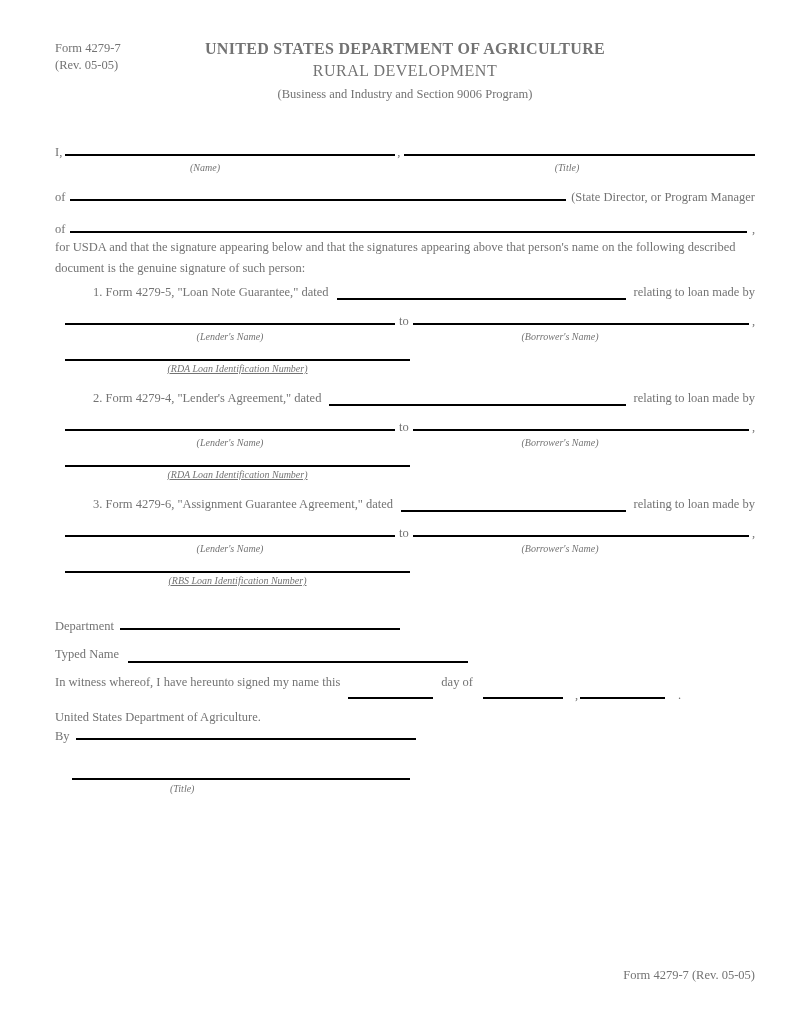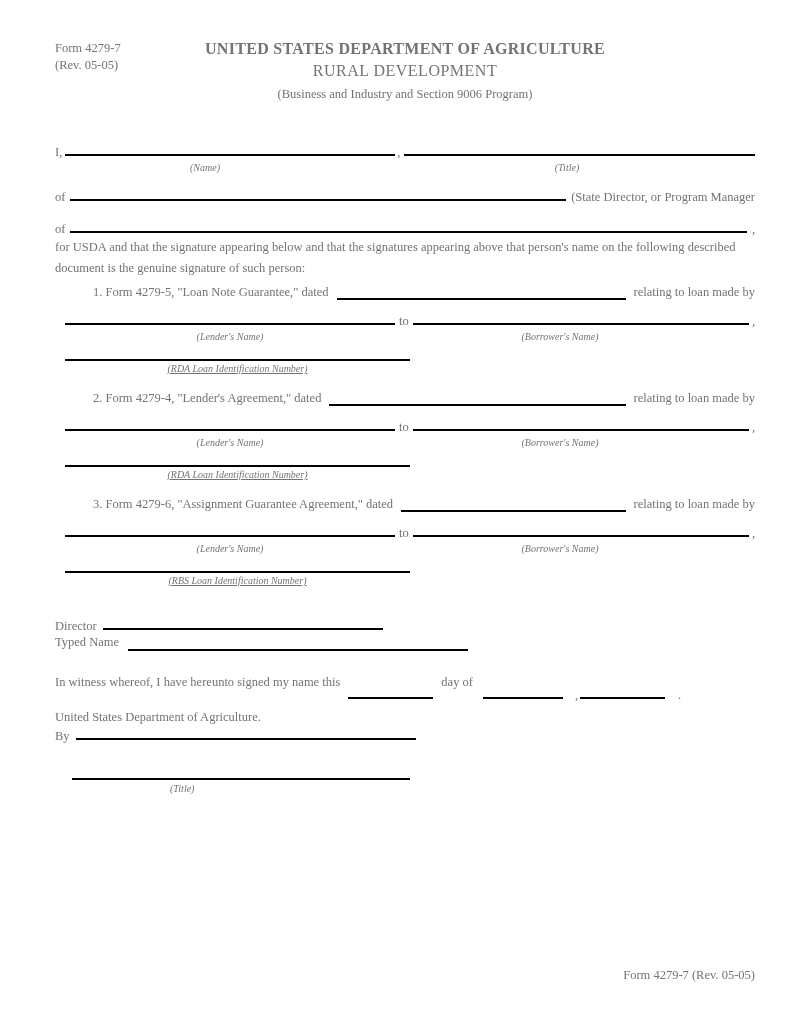--- a/index.html
+++ b/index.html
@@ -50,23 +50,23 @@
   .w-borrower { flex: 1 1 0; }
   .to-comma { margin-left: 3px; }
   .nl-lender { width: 330px; margin-left: 10px; text-align: center; }
   .nl-borrower { flex: 1 1 0; text-align: center; padding-right: 30px; }
   .id-row { margin-top: 7px; }
   .w-id { width: 345px; margin-left: 10px; }
   .idl { width: 345px; margin-left: 10px; text-align: center; text-decoration: underline; }
   
   .sig-row { margin-top: 32px; }
   .w-sig { width: 280px; margin-left: 6px; }
-  .typed-row { }
+  .typed-row { margin-top: 12px; }
   .w-typed { width: 340px; margin-left: 9px; position: relative; top: 5px; }
-  .witness-row { margin-top: 24px; text-align: right; }
+  .witness-row { margin-top: 12px; text-align: right; }
   .witness-row .blank, .w-comma, .w-period { position: relative; top: 13px; }
   .w-day { width: 85px; margin-left: 8px; }
   .dayof { margin-left: 8px; }
   .w-month { width: 80px; margin-left: 10px; }
   .w-comma { margin-left: 12px; }
   .w-year { width: 85px; margin-left: 2px; }
   .w-period { margin-left: 13px; }
   .usda-line { margin: 20px 0 0; }
   .by-row { margin-top: 3px; }
   .w-by { width: 340px; margin-left: 6px; }
@@ -182,21 +182,21 @@
     </div>
     <div class="row id-row">
       <span class="blank w-id"></span>
     </div>
     <div class="lbls">
       <span class="idl">(RBS Loan Identification Number)</span>
     </div>
   </div>
 
   <div class="row sig-row">
-    <span>Director</span>
+    <span>Department</span>
     <span class="blank w-sig"></span>
   </div>
 
   <div class="row typed-row">
     <span>Typed Name</span>
     <span class="blank w-typed"></span>
   </div>
 
   <div class="row witness-row">
     <span>In witness whereof, I have hereunto signed my name this</span>

